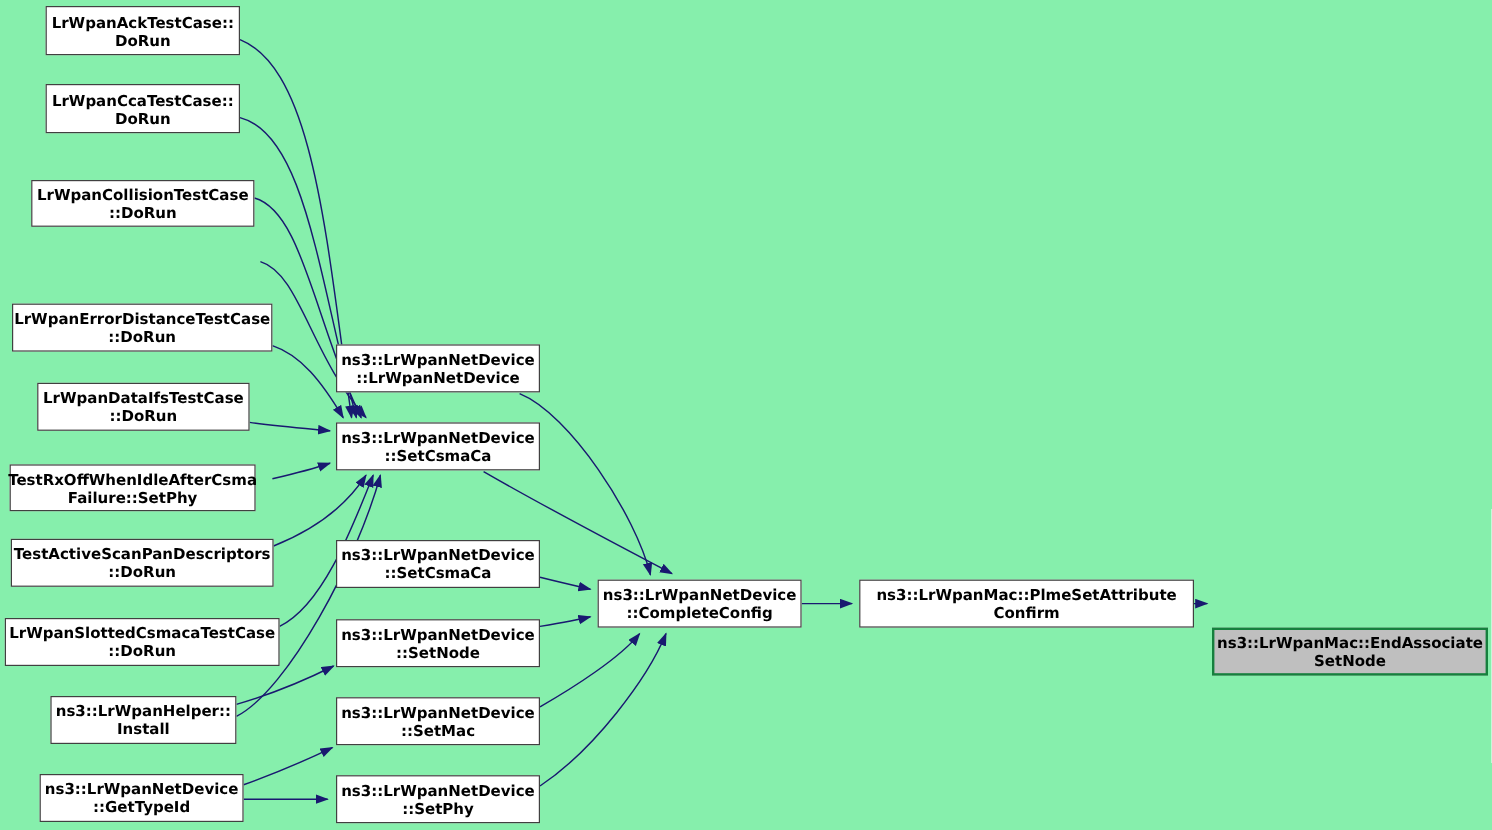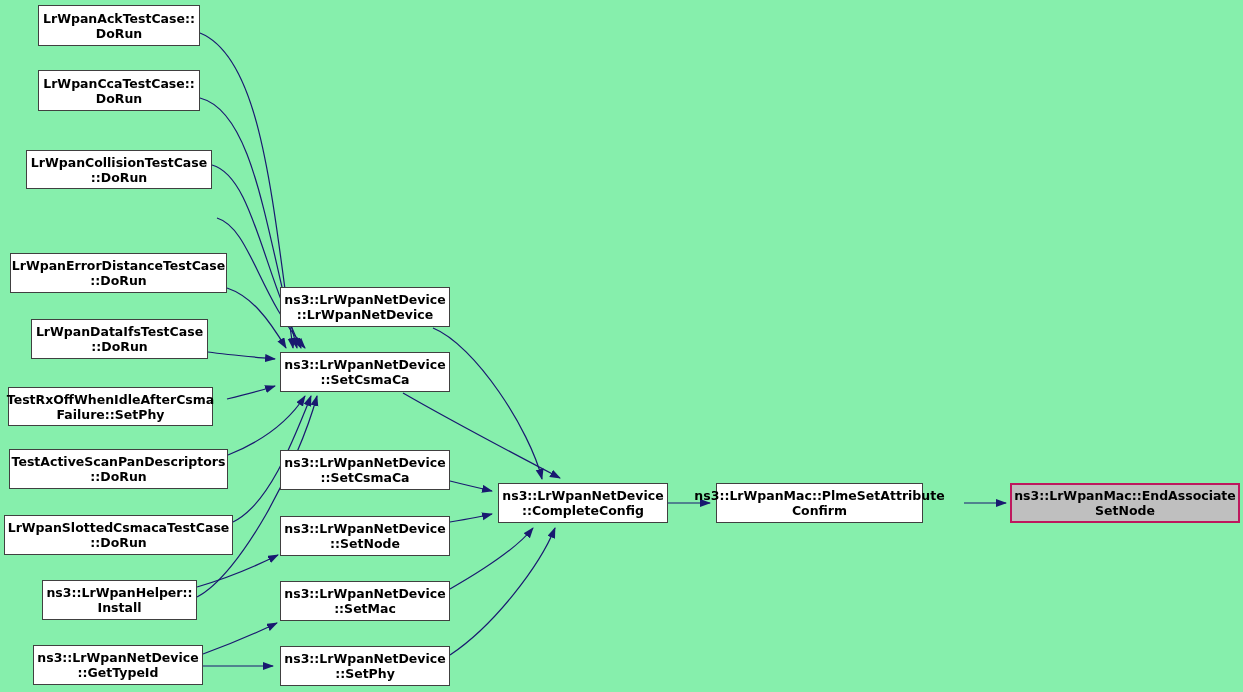--- a/index.html
+++ b/index.html
@@ -23,21 +23,22 @@
     align-items:center;
     justify-content:center;
     text-align:center;
     font-size:12.5px;
     line-height:15px;
     white-space:nowrap;
     cursor:pointer;
   }
   .node.highlight {
     background:#bfbfbf;
-    border:2px solid #be185d;
+    border:2px solid #15803d;
+    margin-top:40px;
   }
   .edge { fill:none; stroke:#191970; stroke-width:1.2px; }
 </style>
 </head>
 <body>
 
 <div id="canvas">
 
   <svg id="edge-layer" width="1243" height="692" viewBox="0 0 1243 692" xmlns="http://www.w3.org/2000/svg">
     <defs>
@@ -148,21 +149,21 @@
   <div class="node" style="left:280px;top:646px;width:170px;height:40px">
     <span>ns3::LrWpanNetDevice</span>
     <span>::SetPhy</span>
   </div>
 
   <div class="node" style="left:498px;top:483px;width:170px;height:40px">
     <span>ns3::LrWpanNetDevice</span>
     <span>::CompleteConfig</span>
   </div>
 
-  <div class="node" style="left:716px;top:483px;width:207px;height:40px">
+  <div class="node" style="left:716px;top:483px;width:279px;height:40px">
     <span>ns3::LrWpanMac::PlmeSetAttribute</span>
     <span>Confirm</span>
   </div>
 
   <div class="node highlight" style="left:1010px;top:483px;width:230px;height:40px">
     <span>ns3::LrWpanMac::EndAssociate</span>
     <span>SetNode</span>
   </div>
 
 </div>

